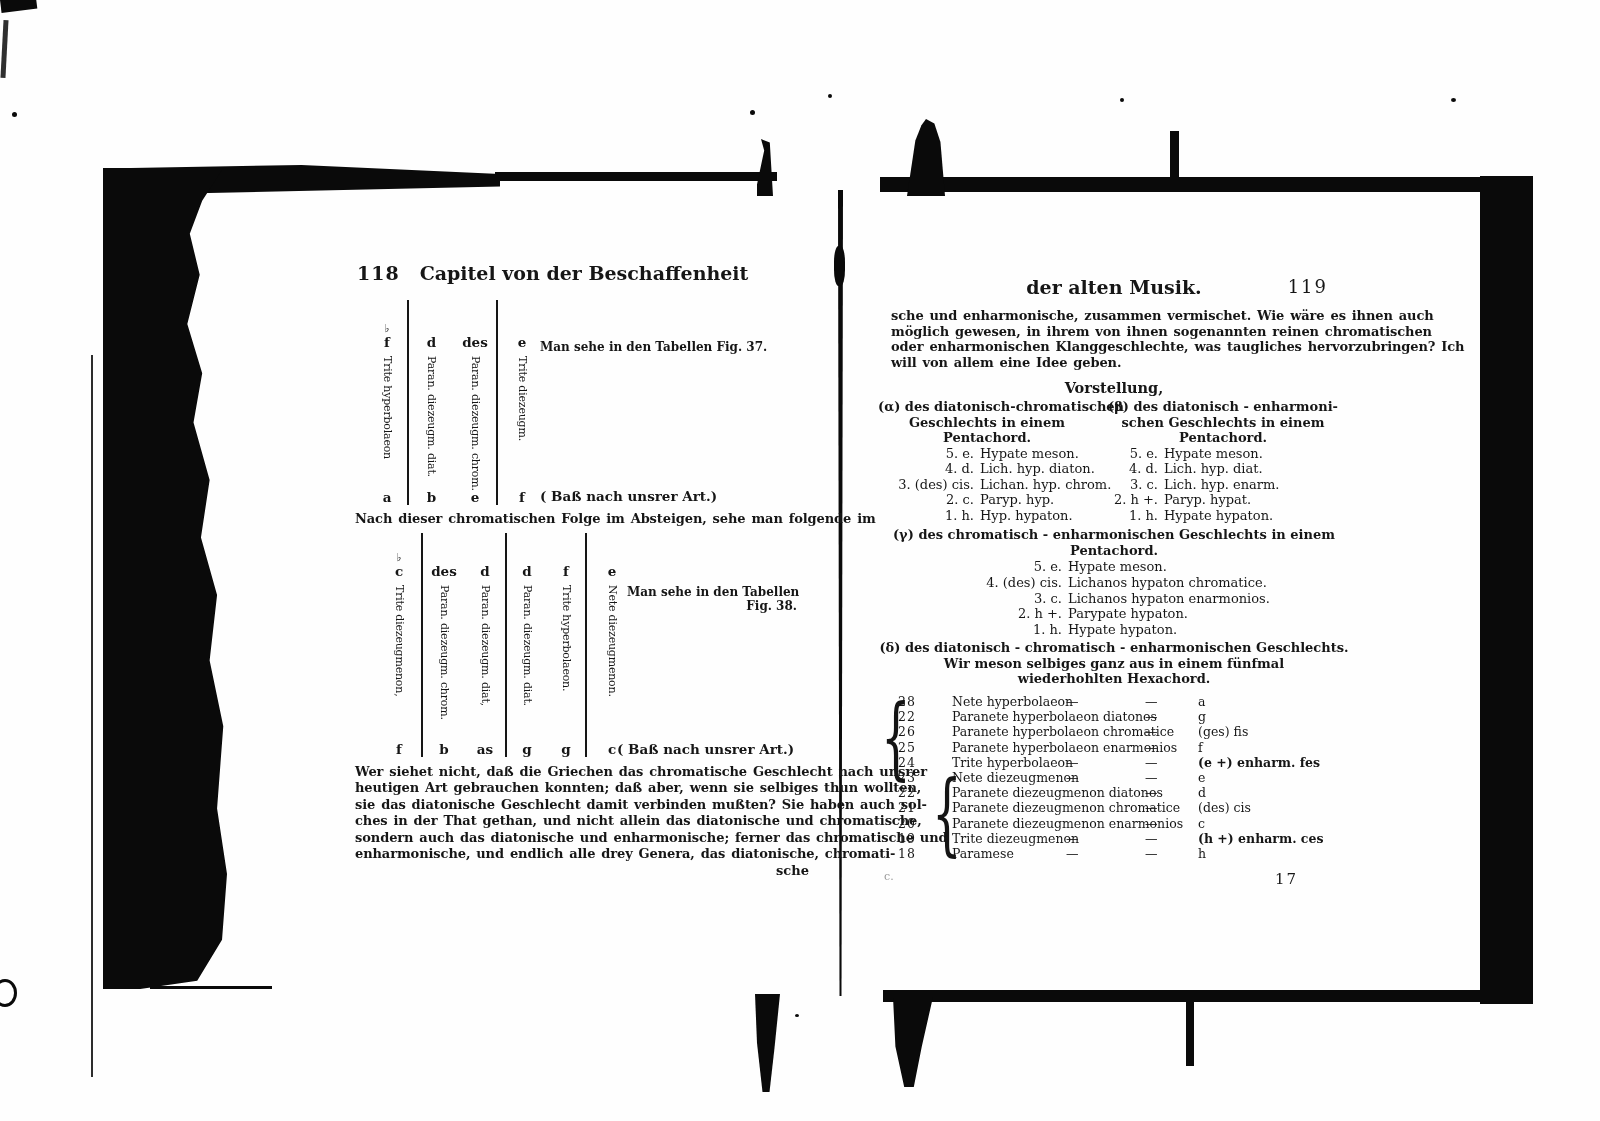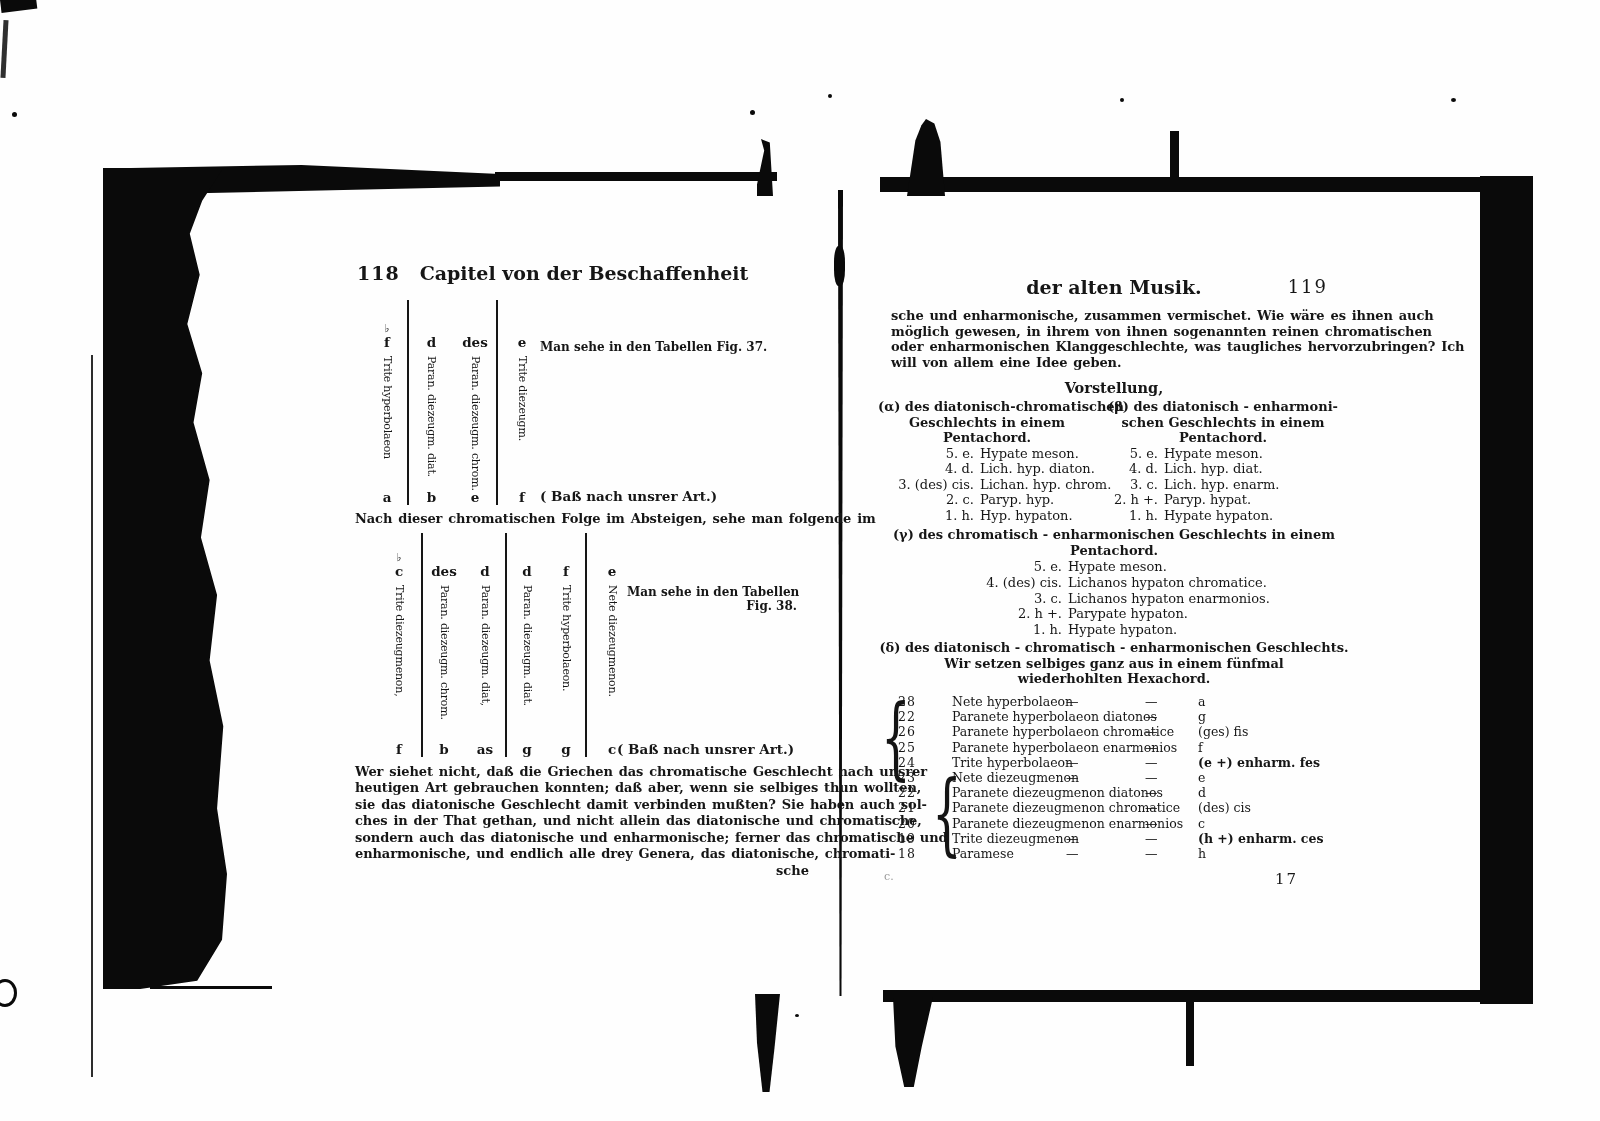--- a/index.html
+++ b/index.html
@@ -310,21 +310,21 @@
           <span class="pn">Parypate hypaton.</span>
         </div>
         <div class="prow">
           <span class="pl">1. h.</span>
           <span class="pn">Hypate hypaton.</span>
         </div>
       </div>
 
     <div class="phead" id="delta-head">
         <div class="ln">(δ) des diatonisch - chromatisch - enharmonischen Geschlechts.</div>
-        <div class="ln">Wir setzen selbiges ganz aus in einem fünfmal</div>
+        <div class="ln">Wir meson selbiges ganz aus in einem fünfmal</div>
         <div class="ln">wiederhohlten Hexachord.</div>
       </div>
 
     <div id="hexlist">
       <div class="brace" style="left:-17px;top:-4px;">{</div>
       <div class="brace" style="left:34px;top:72px;">{</div>
     <span class="hnum">28</span>
         <span class="hname" style="padding-left: 12px;">Nete hyperbolaeon</span>
         <span class="hd1">—</span>
         <span class="hd2">—</span>

